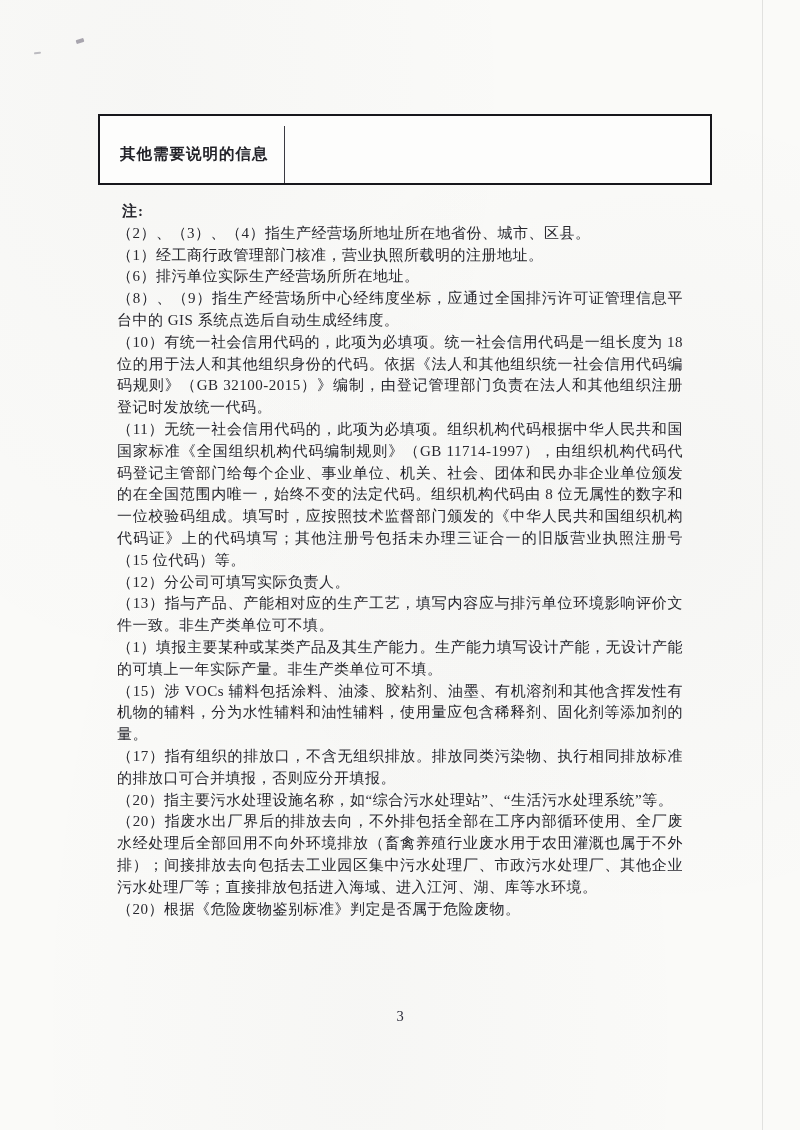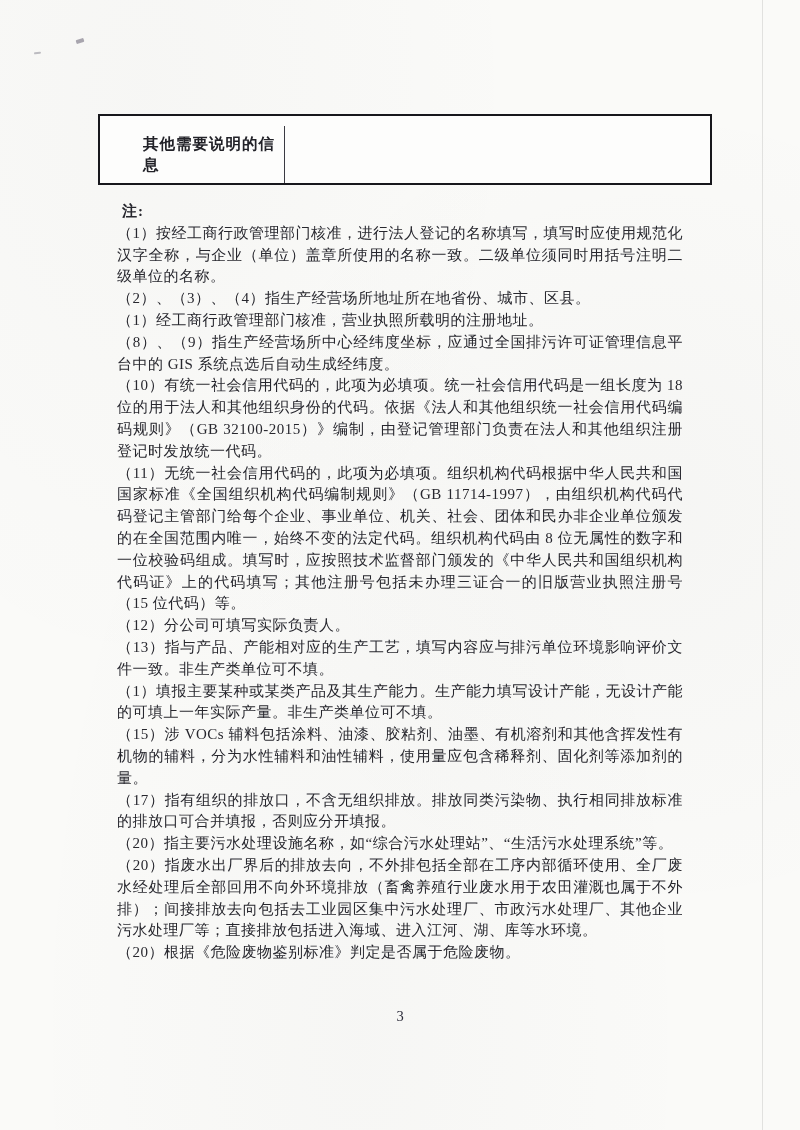--- a/index.html
+++ b/index.html
@@ -39,21 +39,21 @@
     box-sizing: border-box;
     border: 2px solid #17171c;
     background: #fdfdfc;
     display: flex;
   }
   .info-table .label-cell {
     box-sizing: border-box;
     width: 185px;
     border-right: 1px solid #3a3a42;
     display: flex; align-items: center;
-    padding-left: 43px;
+    padding-left: 20px;
     font-size: 15.5px;
     font-weight: bold;
     letter-spacing: 1px;
     color: #222228;
     margin-top: 10px;
   }
   .info-table .value-cell { flex: 1; }
 
   .notes {
     position: absolute;
@@ -92,23 +92,23 @@
   <div class="speck s2"></div>
 
   <div class="info-table">
     <div class="label-cell">其他需要说明的信息</div>
     <div class="value-cell"></div>
   </div>
 
   <div class="notes">
     <div class="notes-heading">注:</div>
     <div class="notes-list">
-        <p class="note">（1）按经工商行政管理部门核准，进行法人登记的名称填写，填写时应使用规范化汉字全称，与企业（单位）盖章所使用的名称一致。二级单位须同时用括号注明二级单位的名称。</p>
         <p class="note">（2）、（3）、（4）指生产经营场所地址所在地省份、城市、区县。</p>
         <p class="note">（1）经工商行政管理部门核准，营业执照所载明的注册地址。</p>
+        <p class="note">（6）排污单位实际生产经营场所所在地址。</p>
         <p class="note">（8）、（9）指生产经营场所中心经纬度坐标，应通过全国排污许可证管理信息平台中的 GIS 系统点选后自动生成经纬度。</p>
         <p class="note">（10）有统一社会信用代码的，此项为必填项。统一社会信用代码是一组长度为 18 位的用于法人和其他组织身份的代码。依据《法人和其他组织统一社会信用代码编码规则》（GB 32100-2015）》编制，由登记管理部门负责在法人和其他组织注册登记时发放统一代码。</p>
         <p class="note">（11）无统一社会信用代码的，此项为必填项。组织机构代码根据中华人民共和国国家标准《全国组织机构代码编制规则》（GB 11714-1997），由组织机构代码代码登记主管部门给每个企业、事业单位、机关、社会、团体和民办非企业单位颁发的在全国范围内唯一，始终不变的法定代码。组织机构代码由 8 位无属性的数字和一位校验码组成。填写时，应按照技术监督部门颁发的《中华人民共和国组织机构代码证》上的代码填写；其他注册号包括未办理三证合一的旧版营业执照注册号（15 位代码）等。</p>
         <p class="note">（12）分公司可填写实际负责人。</p>
         <p class="note">（13）指与产品、产能相对应的生产工艺，填写内容应与排污单位环境影响评价文件一致。非生产类单位可不填。</p>
         <p class="note">（1）填报主要某种或某类产品及其生产能力。生产能力填写设计产能，无设计产能的可填上一年实际产量。非生产类单位可不填。</p>
         <p class="note">（15）涉 VOCs 辅料包括涂料、油漆、胶粘剂、油墨、有机溶剂和其他含挥发性有机物的辅料，分为水性辅料和油性辅料，使用量应包含稀释剂、固化剂等添加剂的量。</p>
         <p class="note">（17）指有组织的排放口，不含无组织排放。排放同类污染物、执行相同排放标准的排放口可合并填报，否则应分开填报。</p>
         <p class="note">（20）指主要污水处理设施名称，如“综合污水处理站”、“生活污水处理系统”等。</p>
         <p class="note">（20）指废水出厂界后的排放去向，不外排包括全部在工序内部循环使用、全厂废水经处理后全部回用不向外环境排放（畜禽养殖行业废水用于农田灌溉也属于不外排）；间接排放去向包括去工业园区集中污水处理厂、市政污水处理厂、其他企业污水处理厂等；直接排放包括进入海域、进入江河、湖、库等水环境。</p>

